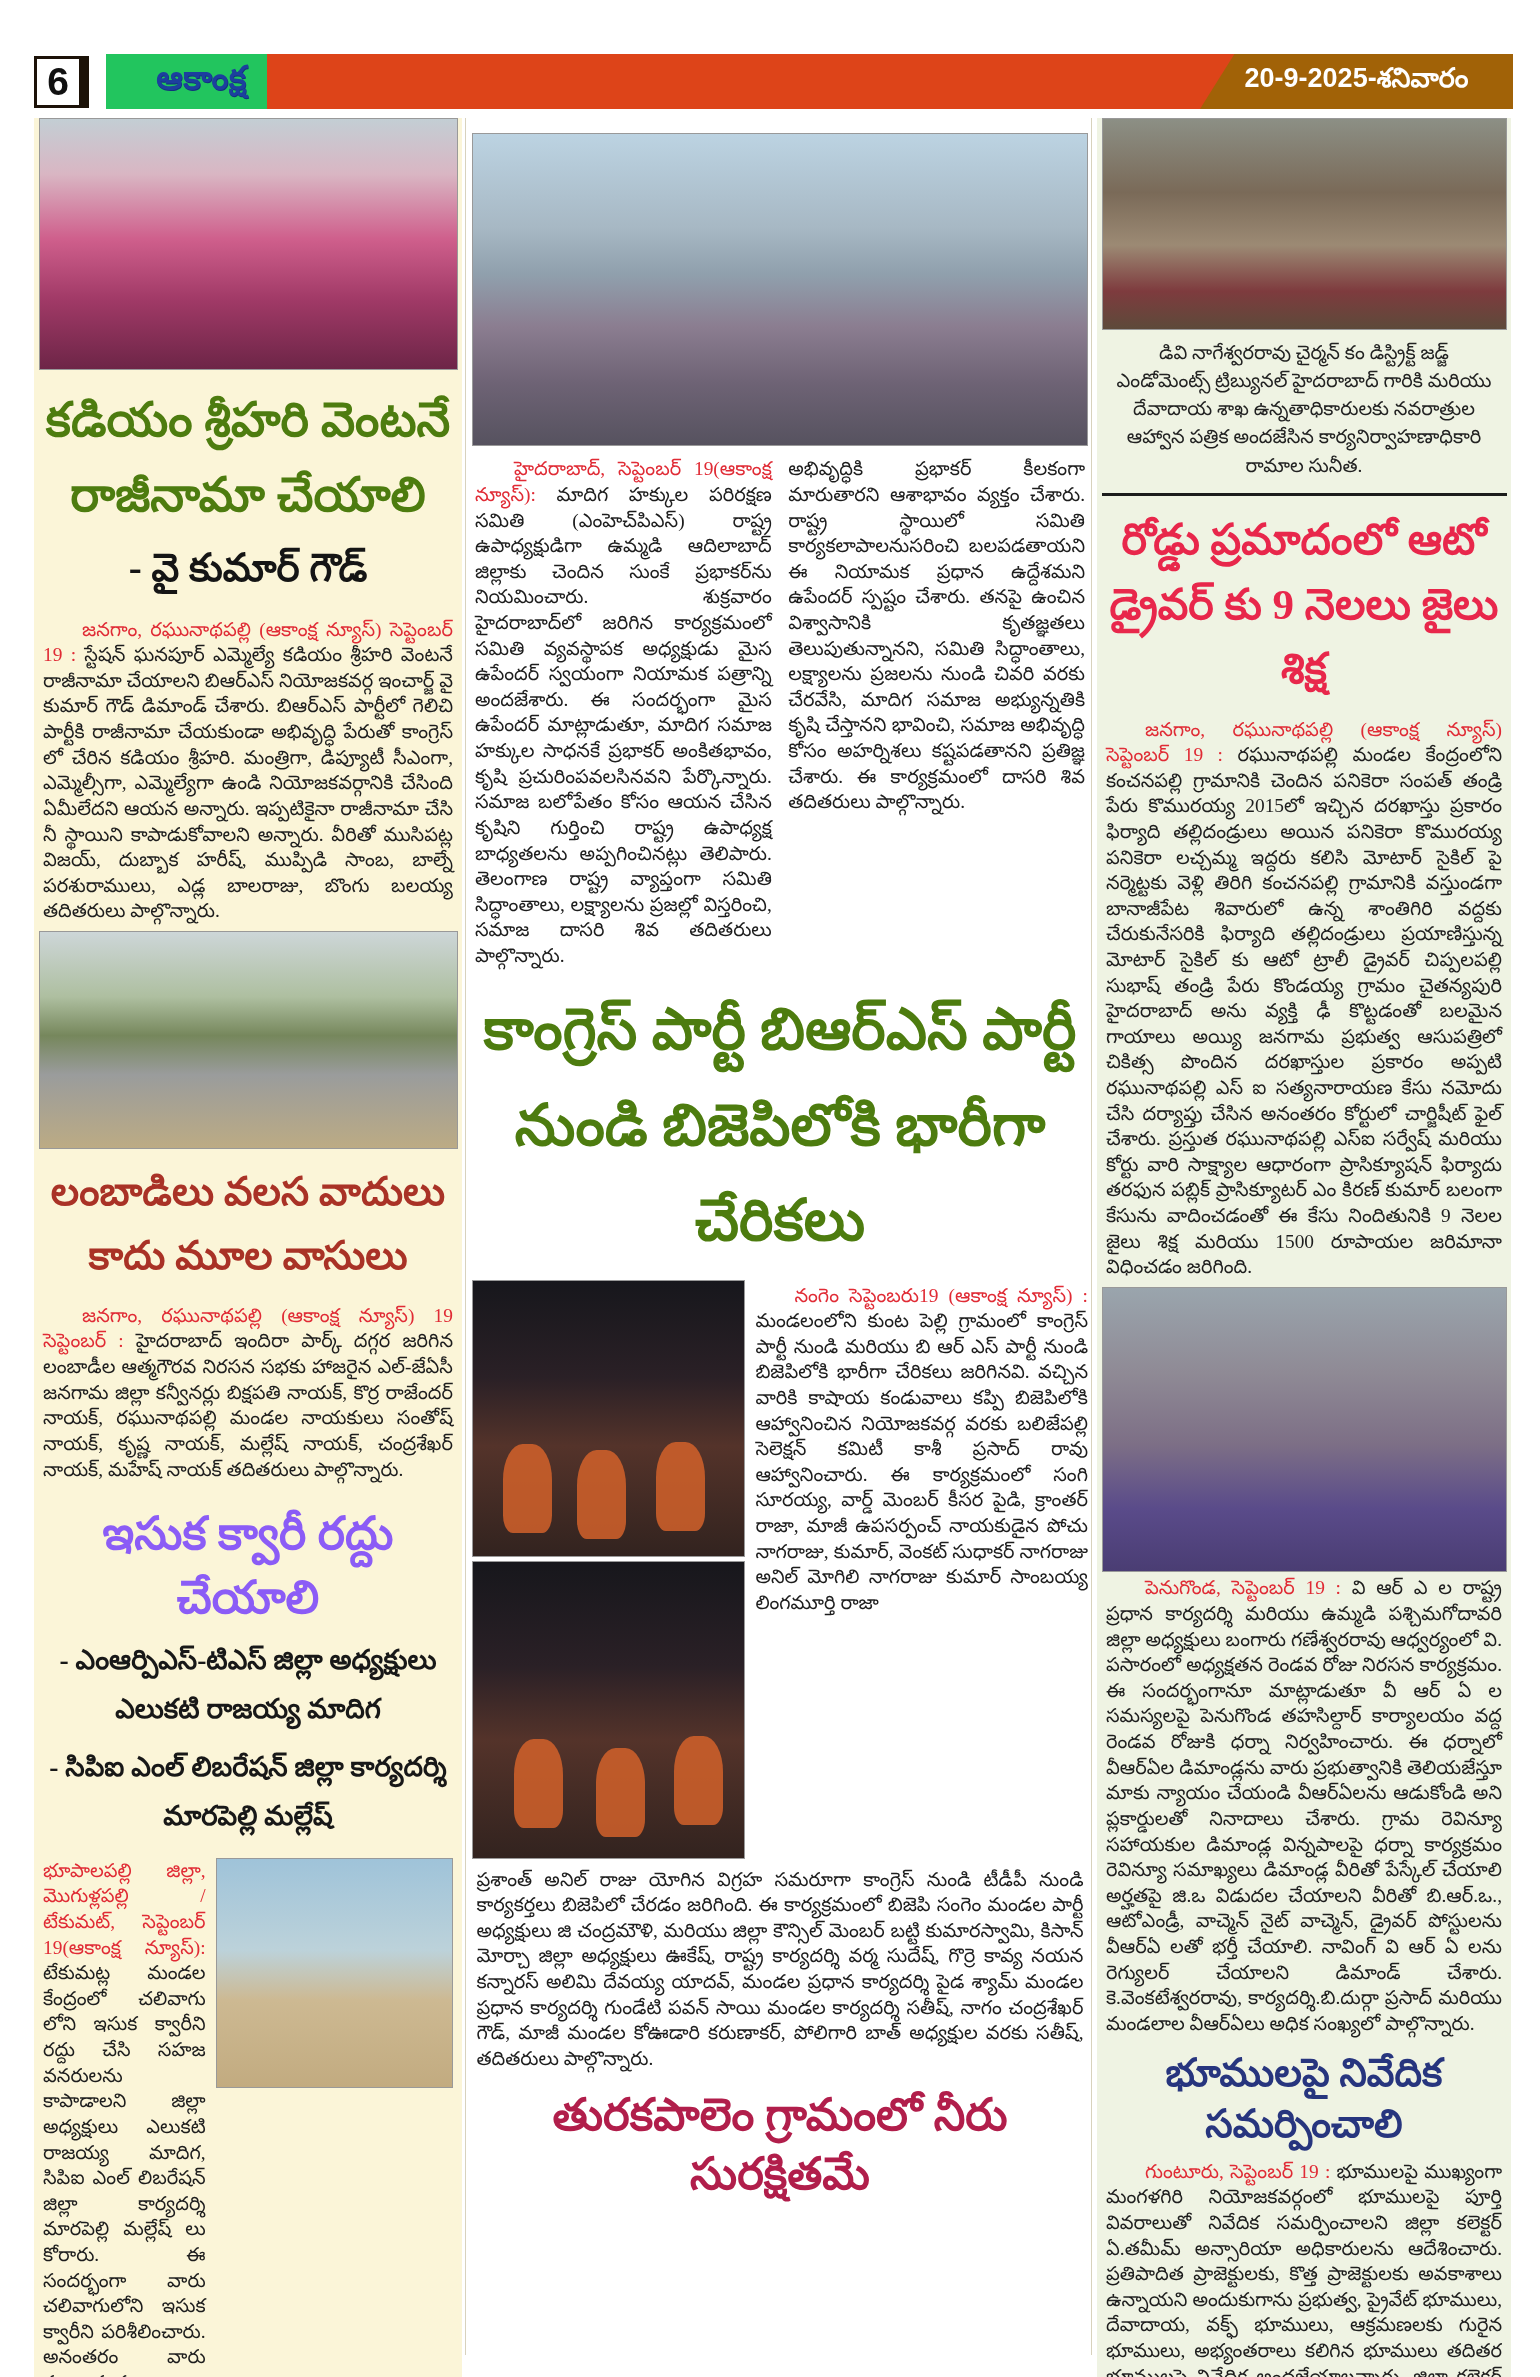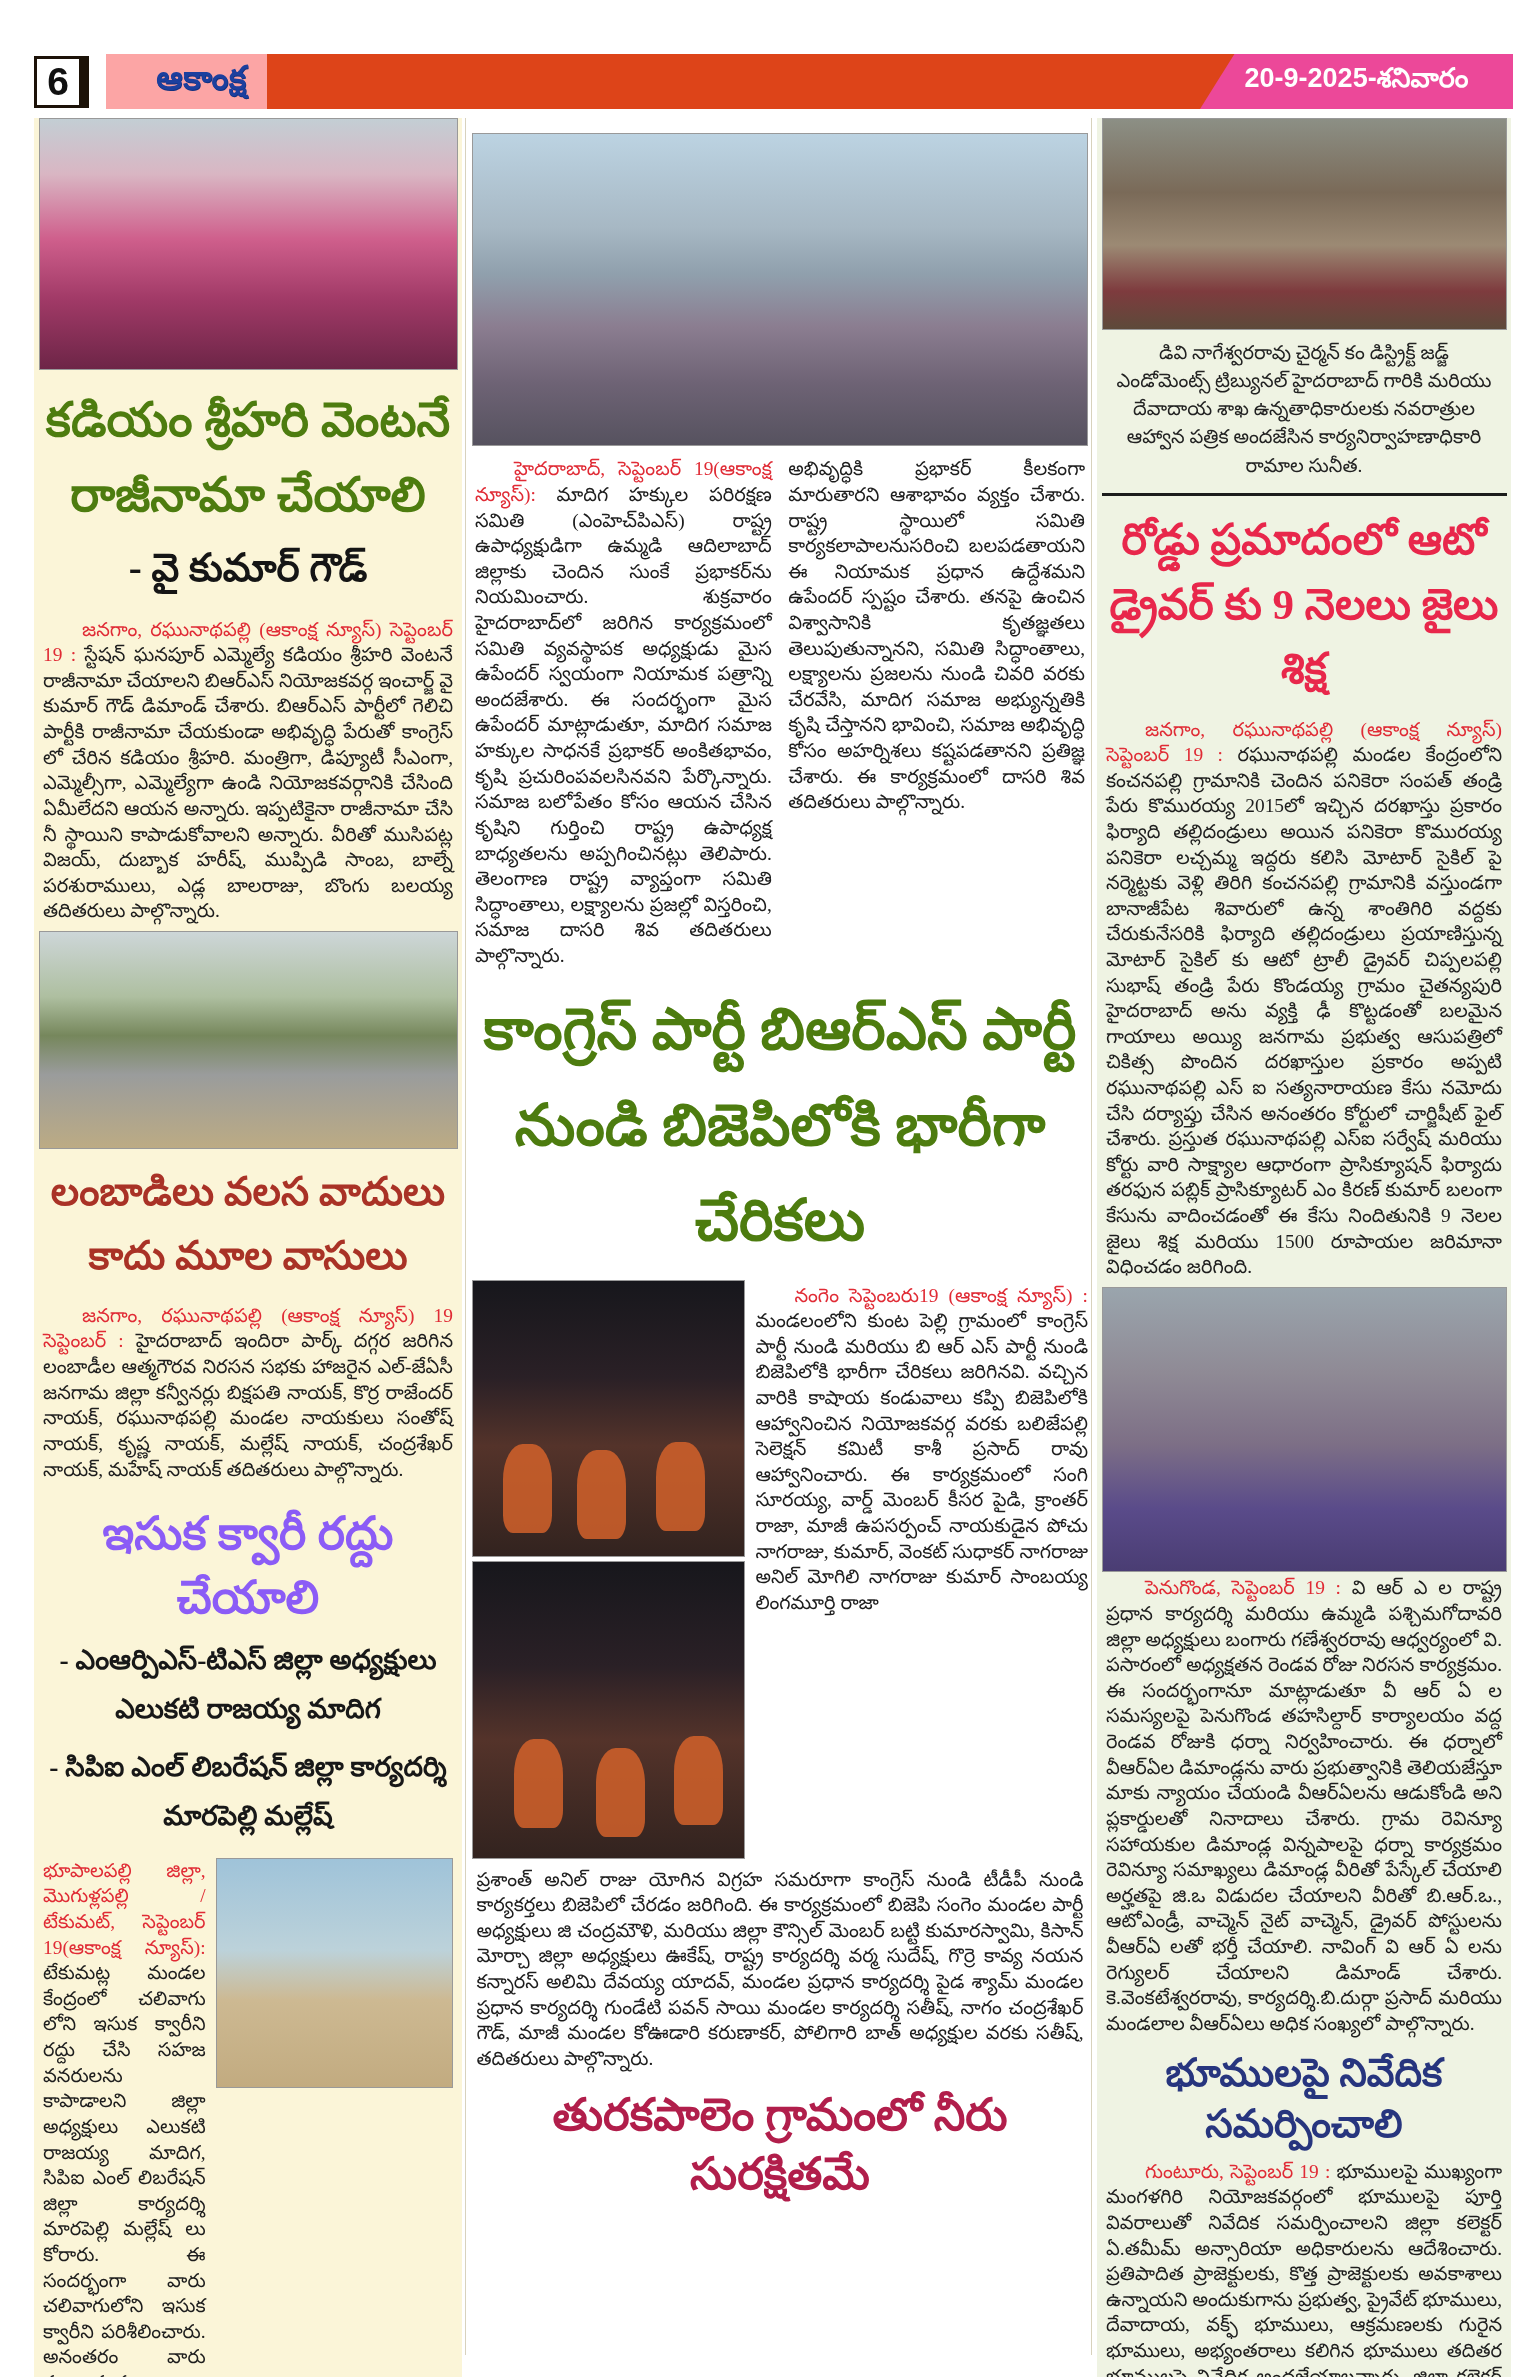--- a/index.html
+++ b/index.html
@@ -12,32 +12,32 @@
   
   .masthead { position:absolute; top:54px; left:34px; right:28px; height:55px; }
   .pageno {
     position:absolute; left:0; top:1.5px; width:55px; height:52px;
     background:#ffffff; border:3px solid #1c1208; border-right-width:10.4px;
     font-family:"Liberation Sans", sans-serif; font-weight:bold;
     font-size:39px; color:#111; display:flex; align-items:center; justify-content:center;
   }
   .logo-box {
     position:absolute; left:72px; top:0; width:191px; height:55px;
-    background:#fca5a5; display:flex; align-items:center; justify-content:center;
+    background:#22c55e; display:flex; align-items:center; justify-content:center;
   }
   .logo-text {
     color:#1c3f9e; font-weight:bold; font-size:33px; letter-spacing:0.7px;
     font-family:"Liberation Sans", sans-serif; text-shadow:0.7px 0.7px 0 #12307e;
   }
   .head-bar {
     position:absolute; left:233px; right:0; top:0; height:55px; background:#dd4419;
   }
   .date-flag {
     position:absolute; right:0; top:0; height:55px; width:313px;
-    background:#ec4899; clip-path:polygon(11% 0, 100% 0, 100% 100%, 0 100%);
+    background:#a16207; clip-path:polygon(11% 0, 100% 0, 100% 100%, 0 100%);
     display:flex; align-items:center; justify-content:center;
   }
   .date-flag span {
     color:#ffffff; font-size:27px; font-weight:bold;
     font-family:"Liberation Sans", sans-serif;
   }
   
   .col { position:absolute; top:118px; }
   .col-left  { left:34px;  width:428px; background:#fbf5d8; padding:0 4.5px; }
   .col-mid   { left:472px; width:616px; background:#ffffff; }

